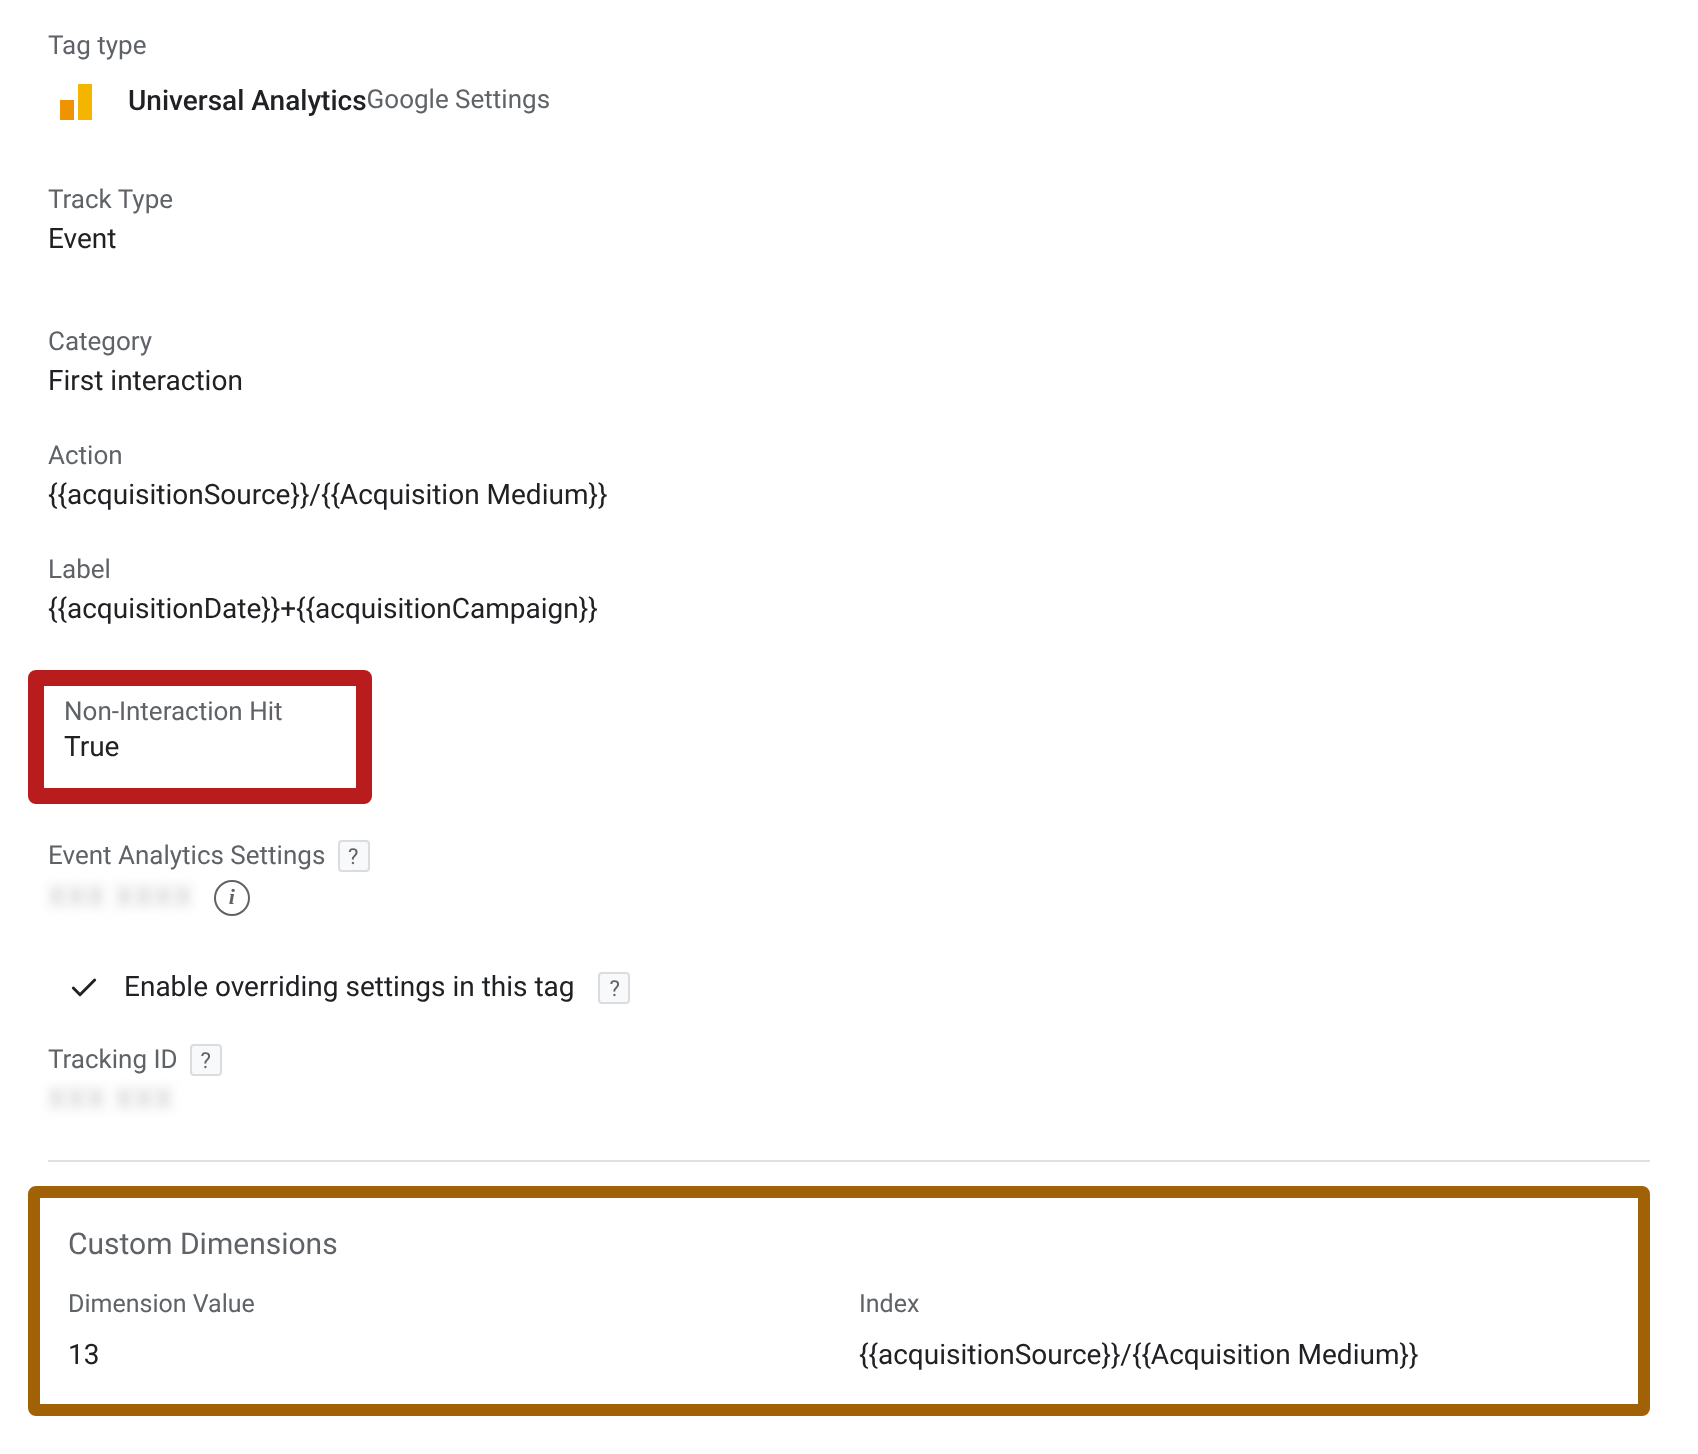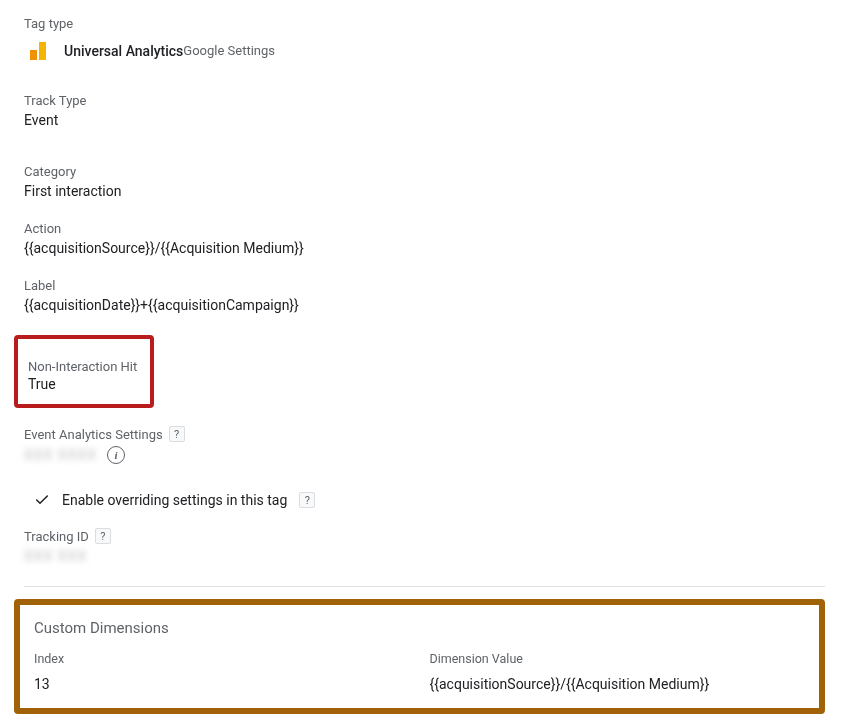--- a/index.html
+++ b/index.html
@@ -27,24 +27,24 @@
     align-items: center;
     gap: 12px;
     margin-bottom: 28px;
     margin-top: 6px;
   }
   .tagtype-texts { display: flex; flex-direction: row; }
   .tagtype-title { font-size: 14px; font-weight: 500; color: #202124; }
   .tagtype-sub { font-size: 13px; color: #5f6368; }
   .ga-icon svg { display:block; }
   .highlight-box {
-    border: 4px solid #b91c1c;
+    border: 8px solid #b91c1c;
     border-radius: 4px;
-    padding: 20px 10px 8px 10px;
-    width: 140px;
+    padding: 6px 10px 8px 10px;
+    width: 172px;
     margin-left: -10px;
     margin-bottom: 18px;
   }
   .highlight-box .section-label { margin-bottom: 2px; }
   .highlight-box .section-value { margin-bottom: 4px; }
   .inline-row { display: flex; align-items: center; gap: 6px; }
   .help-badge {
     display: inline-flex;
     align-items: center;
     justify-content: center;
@@ -168,18 +168,18 @@
     <span class="help-badge">?</span>
   </div>
   <div class="blurred">XXX  XXX</div>
 </div>
 
 <hr class="divider">
 
 <div class="custom-dim-box">
   <div class="cd-heading">Custom Dimensions</div>
   <div class="cd-grid">
+    <div class="cd-col-label">Dimension Value</div>
     <div class="cd-col-label">Index</div>
-    <div class="cd-col-label">Dimension Value</div>
     <div class="cd-cell">13</div>
     <div class="cd-cell">{{acquisitionSource}}/{{Acquisition Medium}}</div>
   </div>
 </div>
 
 </body></html>

